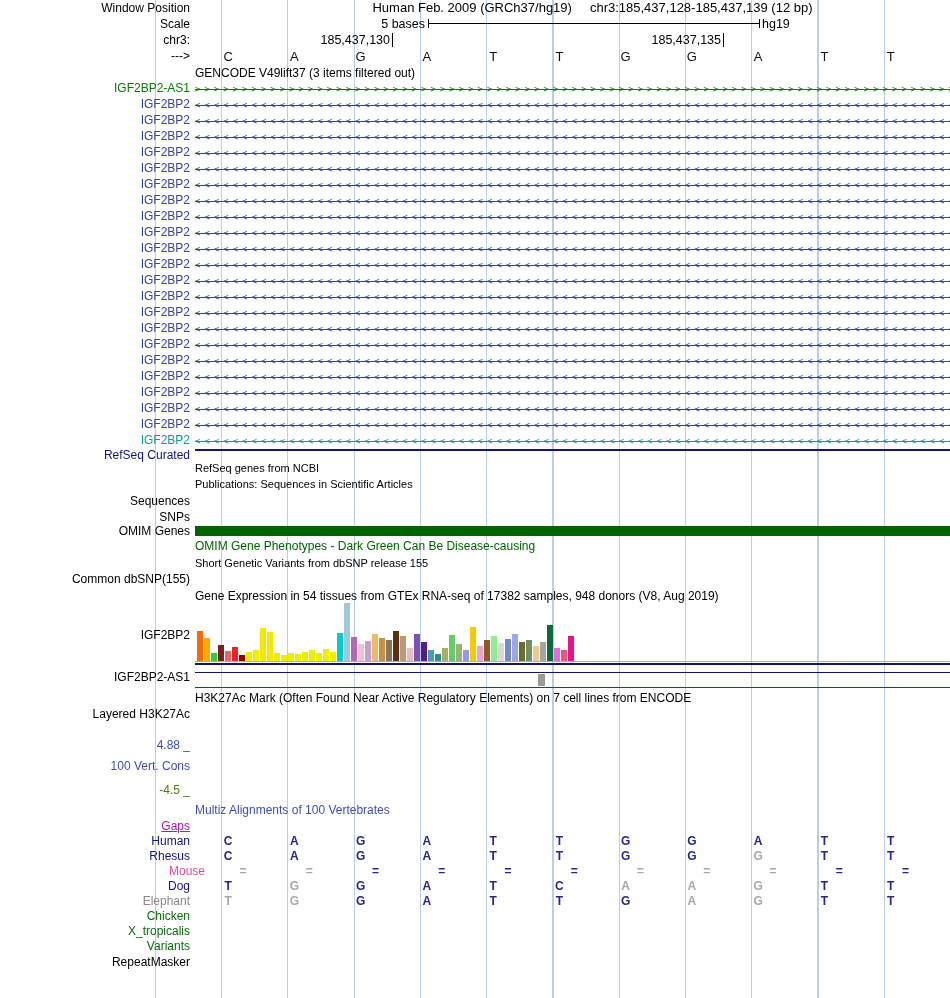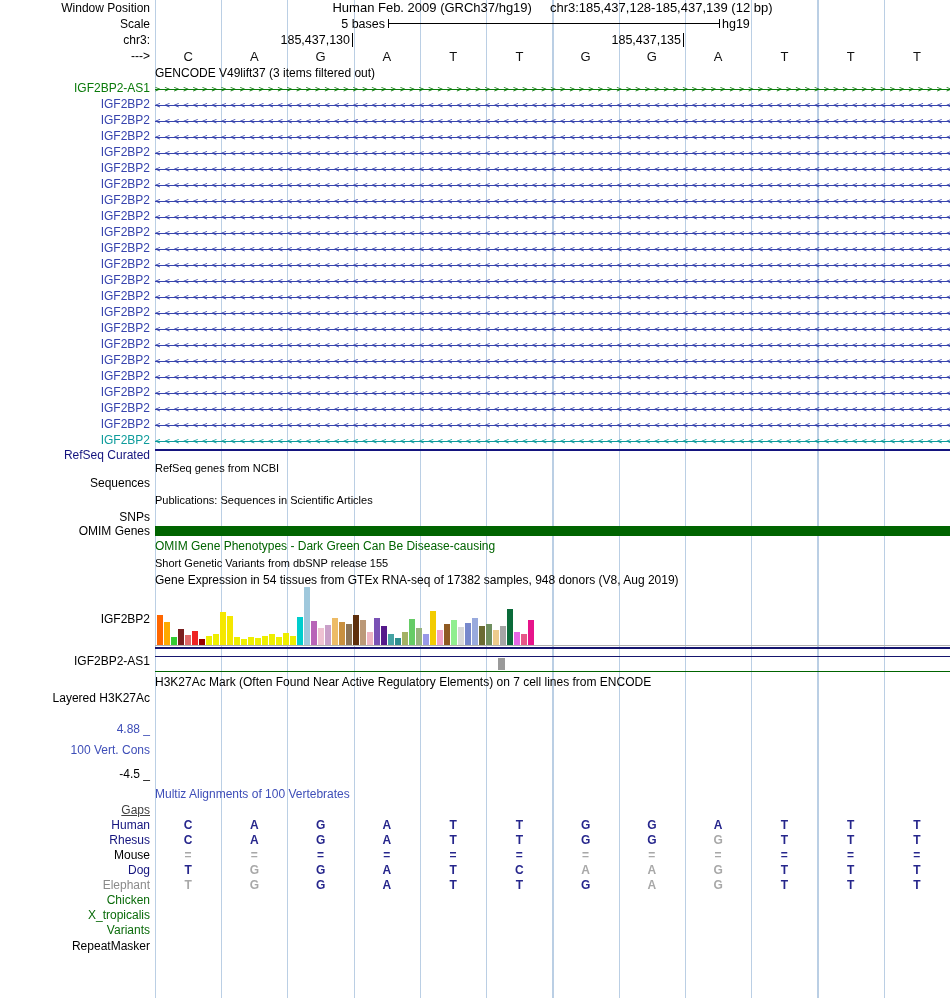--- a/index.html
+++ b/index.html
@@ -1,21 +1,21 @@
 <!DOCTYPE html>
 <html><head>
 <meta charset="utf-8">
 <style>
   html,body{margin:0;padding:0;background:#fff;}
   body{font-family:"Liberation Sans","DejaVu Sans",sans-serif;color:#000;}
   #page{position:relative;width:950px;height:998px;overflow:hidden;background:#fff;}
   #grid{position:absolute;left:155px;top:0;width:795px;height:998px;
         background-image:repeating-linear-gradient(to right, rgba(150,181,214,.65) 0px, rgba(150,181,214,.65) 1px, transparent 1px, transparent 66.25px);}
   #content{position:relative;z-index:1;}
-  .row{display:flex;}
+  .row{display:flex;padding-left:40px;}
   .lab{width:155px;flex:none;box-sizing:border-box;padding-right:5px;text-align:right;font-size:12px;white-space:nowrap;}
   .trk{width:795px;flex:none;position:relative;box-sizing:border-box;}
   .ct{text-align:left;}
   .t11{font-size:11px;} .t12{font-size:12px;}
   .h12{height:12px;line-height:12px;} .h14{height:14px;line-height:14px;}
   .h16{height:16px;line-height:16px;} .h17{height:17px;line-height:17px;}
   .h18{height:18px;line-height:18px;} .h24{height:24px;line-height:24px;}
   .h28{height:28px;line-height:16px;} .h30{height:30px;line-height:14px;}
   .h60{height:60px;line-height:60px;}
   .cells{display:flex;width:795px;height:100%;}
@@ -260,47 +260,51 @@
       <div class="lab" style="color: rgb(20, 20, 126);">RefSeq Curated</div>
       <div class="trk">
         <div class="hairline" style="top: 0px; height: 2px; background: rgb(20, 20, 126);"></div>
       </div>
     </div>
     <div class="row h14">
       <div class="lab"></div>
       <div class="trk ct t11">RefSeq genes from NCBI</div>
     </div>
 
+    <div class="row h18">
+      <div class="lab"></div>
+      <div class="trk ct t11">Publications: Sequences in Scientific Articles</div>
+    </div>
     <div class="row h16">
       <div class="lab">Sequences</div>
       <div class="trk"></div>
     </div>
-    <div class="row h18">
-      <div class="lab"></div>
-      <div class="trk ct t11">Publications: Sequences in Scientific Articles</div>
-    </div>
     <div class="row h16">
       <div class="lab">SNPs</div>
       <div class="trk"></div>
     </div>
 
     <div class="row h12">
       <div class="lab">OMIM Genes</div>
       <div class="trk">
         <div class="hairline" style="top: 1px; height: 10px; background: rgb(0, 100, 0);"></div>
       </div>
     </div>
     <div class="row h18">
       <div class="lab"></div>
       <div class="trk ct t12" style="color: rgb(0, 100, 0);">OMIM Gene Phenotypes - Dark Green Can Be Disease-causing</div>
     </div>
 
     <div class="row h16">
       <div class="lab"></div>
       <div class="trk ct t11">Short Genetic Variants from dbSNP release 155</div>
+    </div>
+    <div class="row h16">
+      <div class="lab">Common dbSNP(155)</div>
+      <div class="trk"></div>
     </div>
 
     <div class="row h18">
       <div class="lab"></div>
       <div class="trk ct t12">Gene Expression in 54 tissues from GTEx RNA-seq of 17382 samples, 948 donors (V8, Aug 2019)</div>
     </div>
     <div class="row h60">
       <div class="lab">IGF2BP2</div>
       <div class="trk">
         <div id="gtex-bars">
@@ -378,31 +382,31 @@
     </div>
     <div class="row h30">
       <div class="lab">Layered H3K27Ac</div>
       <div class="trk"></div>
     </div>
 
     <div class="row" style="height:64px;">
       <div class="lab" style="line-height:normal;">
         <div style="height: 16px; line-height: 16px; color: rgb(62, 78, 184);">4.88 _</div>
         <div style="height: 26px; line-height: 26px; color: rgb(62, 78, 184);">100 Vert. Cons</div>
-        <div style="height: 22px; line-height: 22px; color: #000000;">-4.5 _</div>
+        <div style="height: 22px; line-height: 22px; color: #4d7c0f;">-4.5 _</div>
       </div>
     </div>
 
     <div class="row h18">
       <div class="lab"></div>
       <div class="trk ct t12" style="color: rgb(62, 78, 184);">Multiz Alignments of 100 Vertebrates</div>
     </div>
     <div id="multiz-rows">
         <div class="row mz-row">
-          <div class="lab" style="color: #404040; text-decoration: underline;">Gaps</div>
+          <div class="lab" style="color: #a21caf; text-decoration: underline;">Gaps</div>
           <div class="trk"></div>
         </div>
         <div class="row mz-row">
           <div class="lab" style="color: rgb(20, 20, 126);">Human</div>
           <div class="trk">
             <div class="cells">
               <div class="cell mz-base" style="color: rgb(38, 38, 140);">C</div>
               <div class="cell mz-base" style="color: rgb(38, 38, 140);">A</div>
               <div class="cell mz-base" style="color: rgb(38, 38, 140);">G</div>
               <div class="cell mz-base" style="color: rgb(38, 38, 140);">A</div>
@@ -430,21 +434,21 @@
               <div class="cell mz-base" style="color: rgb(38, 38, 140);">G</div>
               <div class="cell mz-base" style="color: rgb(38, 38, 140);">G</div>
               <div class="cell mz-base" style="color: rgb(168, 168, 168);">G</div>
               <div class="cell mz-base" style="color: rgb(38, 38, 140);">T</div>
               <div class="cell mz-base" style="color: rgb(38, 38, 140);">T</div>
               <div class="cell mz-base" style="color: rgb(38, 38, 140);">T</div>
             </div>
           </div>
         </div>
         <div class="row mz-row">
-          <div class="lab" style="color: #000000;">Mouse</div>
+          <div class="lab" style="color: #ec4899; margin-left: 15px;">Mouse</div>
           <div class="trk">
             <div class="cells">
               <div class="cell mz-base" style="color: rgb(168, 168, 168);">=</div>
               <div class="cell mz-base" style="color: rgb(168, 168, 168);">=</div>
               <div class="cell mz-base" style="color: rgb(38, 38, 140);">=</div>
               <div class="cell mz-base" style="color: rgb(38, 38, 140);">=</div>
               <div class="cell mz-base" style="color: rgb(38, 38, 140);">=</div>
               <div class="cell mz-base" style="color: rgb(38, 38, 140);">=</div>
               <div class="cell mz-base" style="color: rgb(168, 168, 168);">=</div>
               <div class="cell mz-base" style="color: rgb(168, 168, 168);">=</div>

